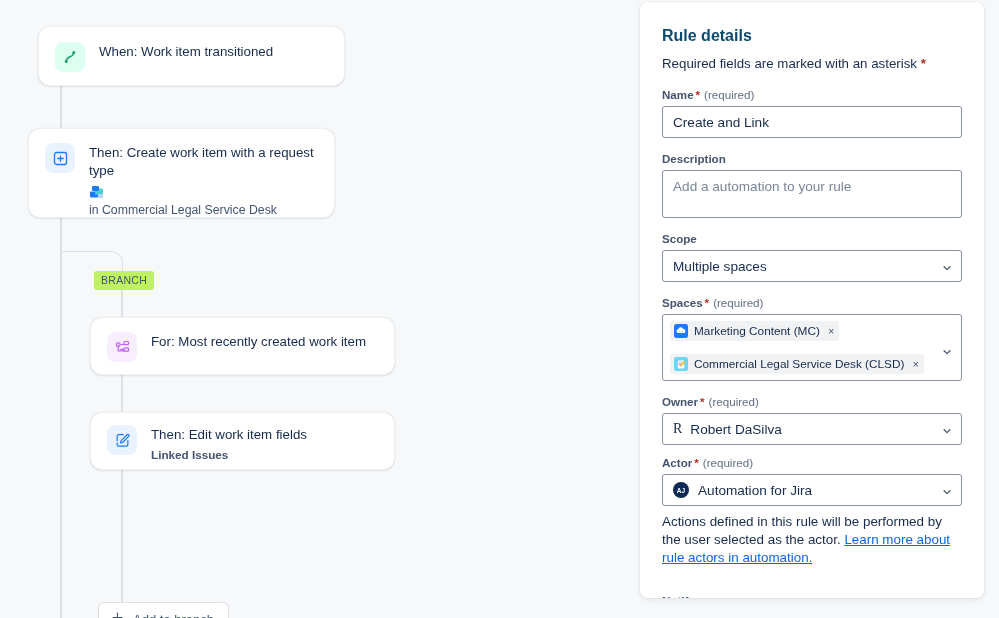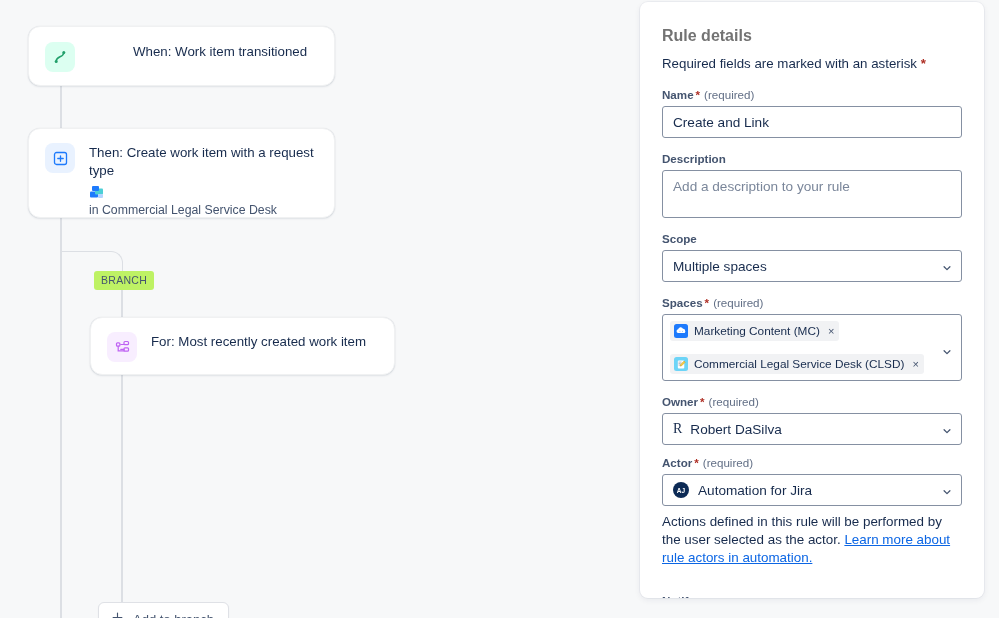--- a/index.html
+++ b/index.html
@@ -79,21 +79,21 @@
 
   
   #panel{
     position:absolute;left:640px;top:2px;width:344px;height:596px;
     background:#ffffff;border-radius:8px;
     box-shadow:0 0 0 1px rgba(9,30,66,.04), 0 2px 6px rgba(9,30,66,.07);
     overflow:hidden;
   }
   #panel-inner{padding:24px 22px 0 22px;}
 
-  .panel-title{font-size:16px;font-weight:700;color:#737373;margin:0 0 9px 0;line-height:20px;}
+  .panel-title{font-size:16px;font-weight:700;color:#0c4a6e;margin:0 0 9px 0;line-height:20px;}
   .panel-sub{font-size:13.3px;color:#172b4d;line-height:17px;margin:0 0 15px 0;}
   .ast{color:#ae2e24;font-weight:700;}
 
   .field{margin-bottom:13px;}
   .flabel{
     font-size:11.6px;font-weight:700;color:#44546f;
     margin:0 0 4px 0;line-height:15px;display:flex;align-items:baseline;gap:1px;
   }
   .flabel .req{font-weight:400;color:#626f86;margin-left:3px;}
   .flabel .star{color:#ae2e24;font-weight:700;margin-left:1px;}
@@ -148,21 +148,21 @@
 </head>
 <body>
 
 <div id="canvas">
 
   <div class="connector vline" style="left:60px;top:85px;height:43px;"></div>
   <div class="connector vline" style="left:60px;top:218px;height:400px;"></div>
   <div class="curve" style="left:60px;top:251px;width:62px;height:30px;border-top-right-radius:12px;border-left:none;border-bottom:none;"></div>
   <div class="connector vline" style="left:121px;top:281px;height:337px;"></div>
 
-  <div class="node" style="left:28px;top:26px;width:307px;height:60px;padding:15px 16px;gap:44px;">
+  <div class="node" style="left:38px;top:26px;width:307px;height:60px;padding:15px 16px;">
     <span class="icon-box ic-green">
       <svg width="16" height="16" viewBox="0 0 16 16" fill="none">
         <path d="M4.2 12.2c0-2.4 1.2-3.2 3.8-4.4 2.6-1.2 3.8-2 3.8-4.4" stroke="#22a06b" stroke-width="1.5" stroke-linecap="round"></path>
         <circle cx="4.2" cy="12.4" r="1.5" fill="#22a06b"></circle>
         <circle cx="11.8" cy="3.6" r="1.5" fill="#22a06b"></circle>
       </svg>
     </span>
     <span class="node-body">
       <div class="node-title">When: Work item transitioned</div>
     </span>
@@ -198,20 +198,33 @@
         <rect x="9.6" y="1.6" width="4.8" height="3.4" rx="1" stroke="#bf63f3" stroke-width="1.3"></rect>
         <rect x="9.6" y="8.4" width="4.8" height="3.4" rx="1" stroke="#bf63f3" stroke-width="1.3"></rect>
         <path d="M3.4 6.6v5.1h6.2M6.2 4.8h3.4M6.2 10.1h3.4" stroke="#bf63f3" stroke-width="1.3" stroke-linecap="round" fill="none"></path>
       </svg>
     </span>
     <span class="node-body">
       <div class="node-title">For: Most recently created work item</div>
     </span>
   </div>
 
+  <div class="node" style="left:90px;top:412px;width:305px;height:58px;padding:12px 16px;">
+    <span class="icon-box ic-blue">
+      <svg width="15" height="15" viewBox="0 0 16 16" fill="none">
+        <path d="M2.3 8.2V3.2a1.4 1.4 0 0 1 1.4-1.4h5" stroke="#1d7afc" stroke-width="1.3" stroke-linecap="round"></path>
+        <path d="M2.3 10.4v2.1a1.4 1.4 0 0 0 1.4 1.4h8.6a1.4 1.4 0 0 0 1.4-1.4V8" stroke="#1d7afc" stroke-width="1.3" stroke-linecap="round"></path>
+        <path d="M12.9 1.9 6.4 8.4 5.9 10.6l2.2-.5 6.5-6.5a1.2 1.2 0 0 0 0-1.7 1.2 1.2 0 0 0-1.7 0Z" stroke="#1d7afc" stroke-width="1.3" stroke-linejoin="round" fill="none"></path>
+      </svg>
+    </span>
+    <span class="node-body">
+      <div class="node-title">Then: Edit work item fields</div>
+      <div class="node-sub">Linked Issues</div>
+    </span>
+  </div>
 
 
   <div class="add-branch" style="left:98px;top:602px;">
     <span>
       <svg width="13" height="13" viewBox="0 0 16 16" fill="none">
         <path d="M8 2.6v10.8M2.6 8h10.8" stroke="#44546f" stroke-width="1.4" stroke-linecap="round"></path>
       </svg>
     </span>
     <span>Add to branch</span>
   </div>
@@ -235,21 +248,21 @@
       <div class="control">
         <span>Create and Link</span>
       </div>
     </div>
 
     <div class="field">
       <div class="flabel">
         <span>Description</span>
       </div>
       <div class="control textarea">
-        <span class="ph">Add a description to your rule</span>
+        <span class="ph">Add a automation to your rule</span>
       </div>
     </div>
 
     <div class="field">
       <div class="flabel">
         <span>Scope</span>
       </div>
       <div class="control">
         <span>Multiple spaces</span>
         <span class="chev">

